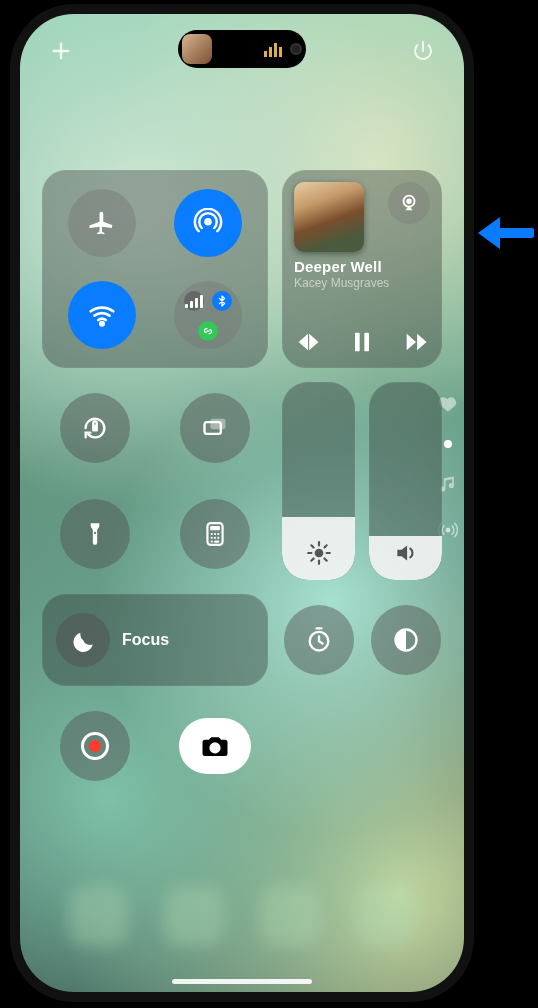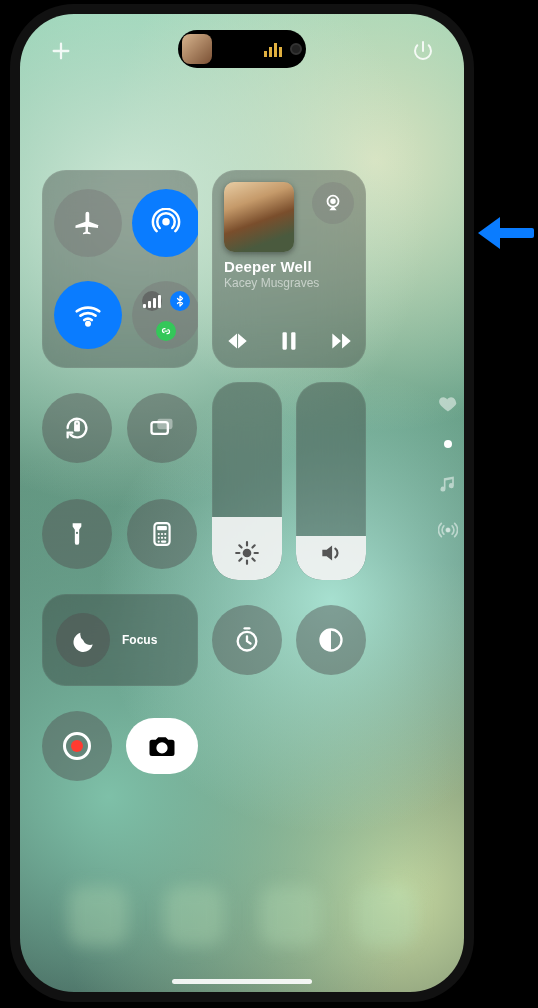--- a/index.html
+++ b/index.html
@@ -67,21 +67,21 @@
     width:30px;height:30px; display:flex;align-items:center;justify-content:center;
     color:rgba(255,255,255,.85);
   }
   svg { display:block; }
 
   
   .cc {
     position:absolute; left:0; right:0; top:156px; bottom:0;
     padding: 0 22px;
     display:grid;
-    grid-template-columns: repeat(5, 1fr);
+    grid-template-columns: repeat(2, 1fr);
     grid-auto-rows: 92px;
     gap: 14px;
     align-content: start;
   }
 
   
   .rail {
     position:absolute; right:6px; top:380px;
     display:flex; flex-direction:column; align-items:center; gap:26px;
     color:rgba(255,255,255,.5);
@@ -162,21 +162,21 @@
   .lock-tile{ grid-column:1; grid-row:3;}
   .mirror-tile{ grid-column:2; grid-row:3;}
   .flash-tile{ grid-column:1; grid-row:4;}
   .calc-tile{ grid-column:2; grid-row:4;}
 
   
   .focus{ grid-column:1 / span 2; grid-row:5;
           display:flex; align-items:center; gap:12px; padding:0 14px;}
   .focus .circle{ width:54px;height:54px;border-radius:50%;
           background:rgba(80,80,80,.5); display:flex;align-items:center;justify-content:center;}
-  .focus .label{ font-size:12px; font-weight:600;}
+  .focus .label{ font-size:16px; font-weight:600;}
 
   
   .vslider{ grid-row:3 / span 2; border-radius:26px; position:relative;}
   .bright{ grid-column:3;}
   .volume{ grid-column:4;}
   .vslider .fill{
     position:absolute; left:0;right:0;bottom:0;
     background: rgba(255,255,255,.85);
     border-radius:0 0 26px 26px;
   }

